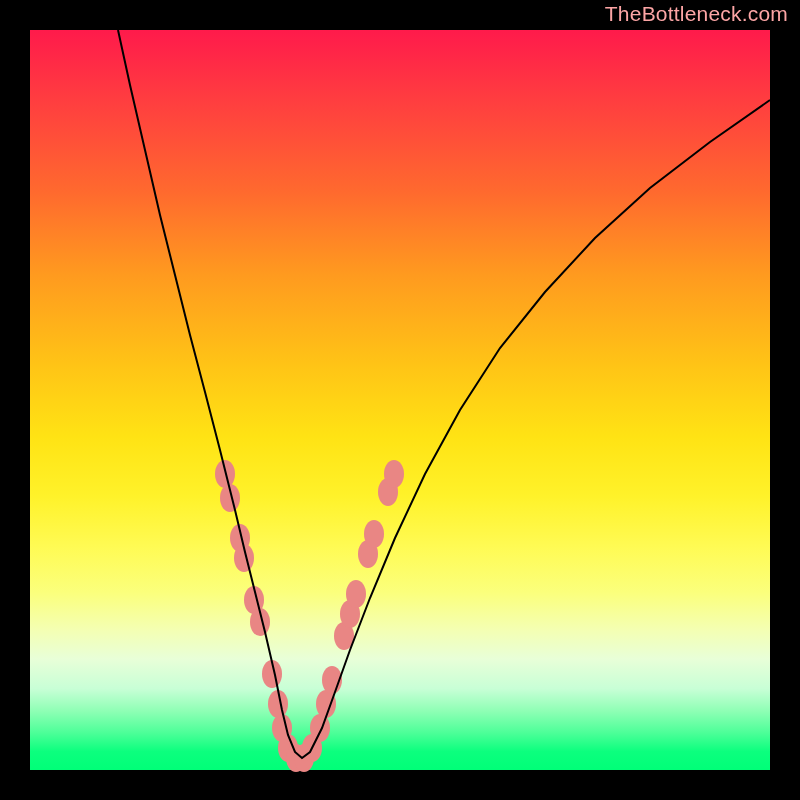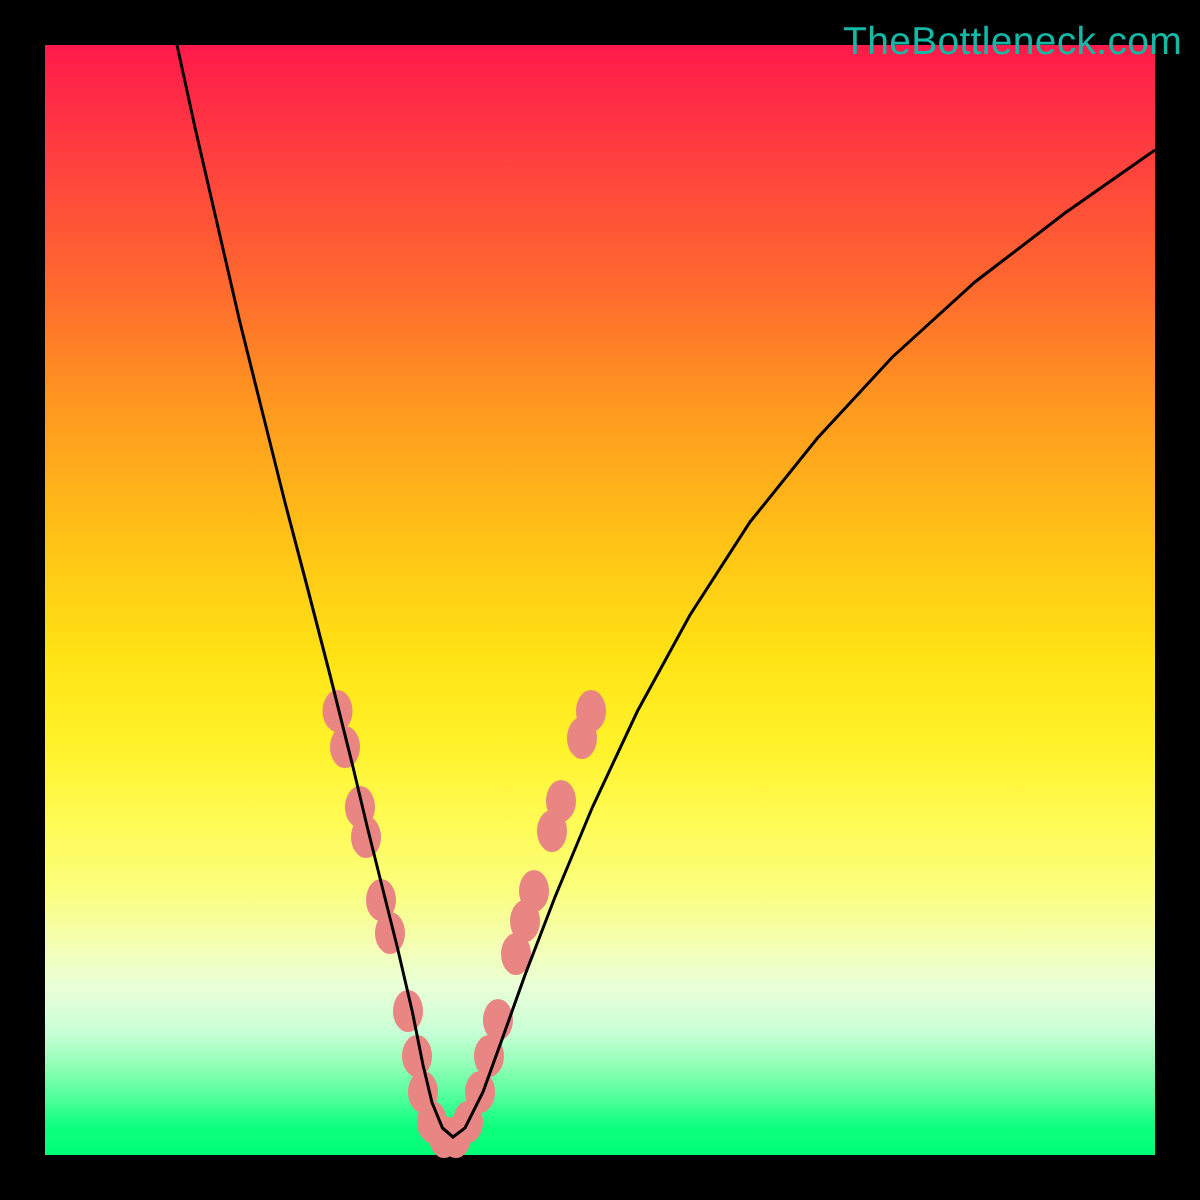--- a/index.html
+++ b/index.html
@@ -40,24 +40,24 @@
       #e8ffd8 85%,
       #c8ffd6 89%,
       #8fffb5 92%,
       #4cff98 95%,
       #0cff7e 97.5%,
       #00ff78 100%
     );
   }
   .watermark {
     position: absolute;
-    top: 12px;
+    top: 2px;
     right: 12px;
-    color: #14b8a6;
-    font-size: 26px;
+    color: #fca5a5;
+    font-size: 21px;
     letter-spacing: 0.2px;
     user-select: none;
   }
   svg.curve {
     position: absolute;
     left: 0;
     top: 0;
     width: 740px;
     height: 740px;
     overflow: visible;

